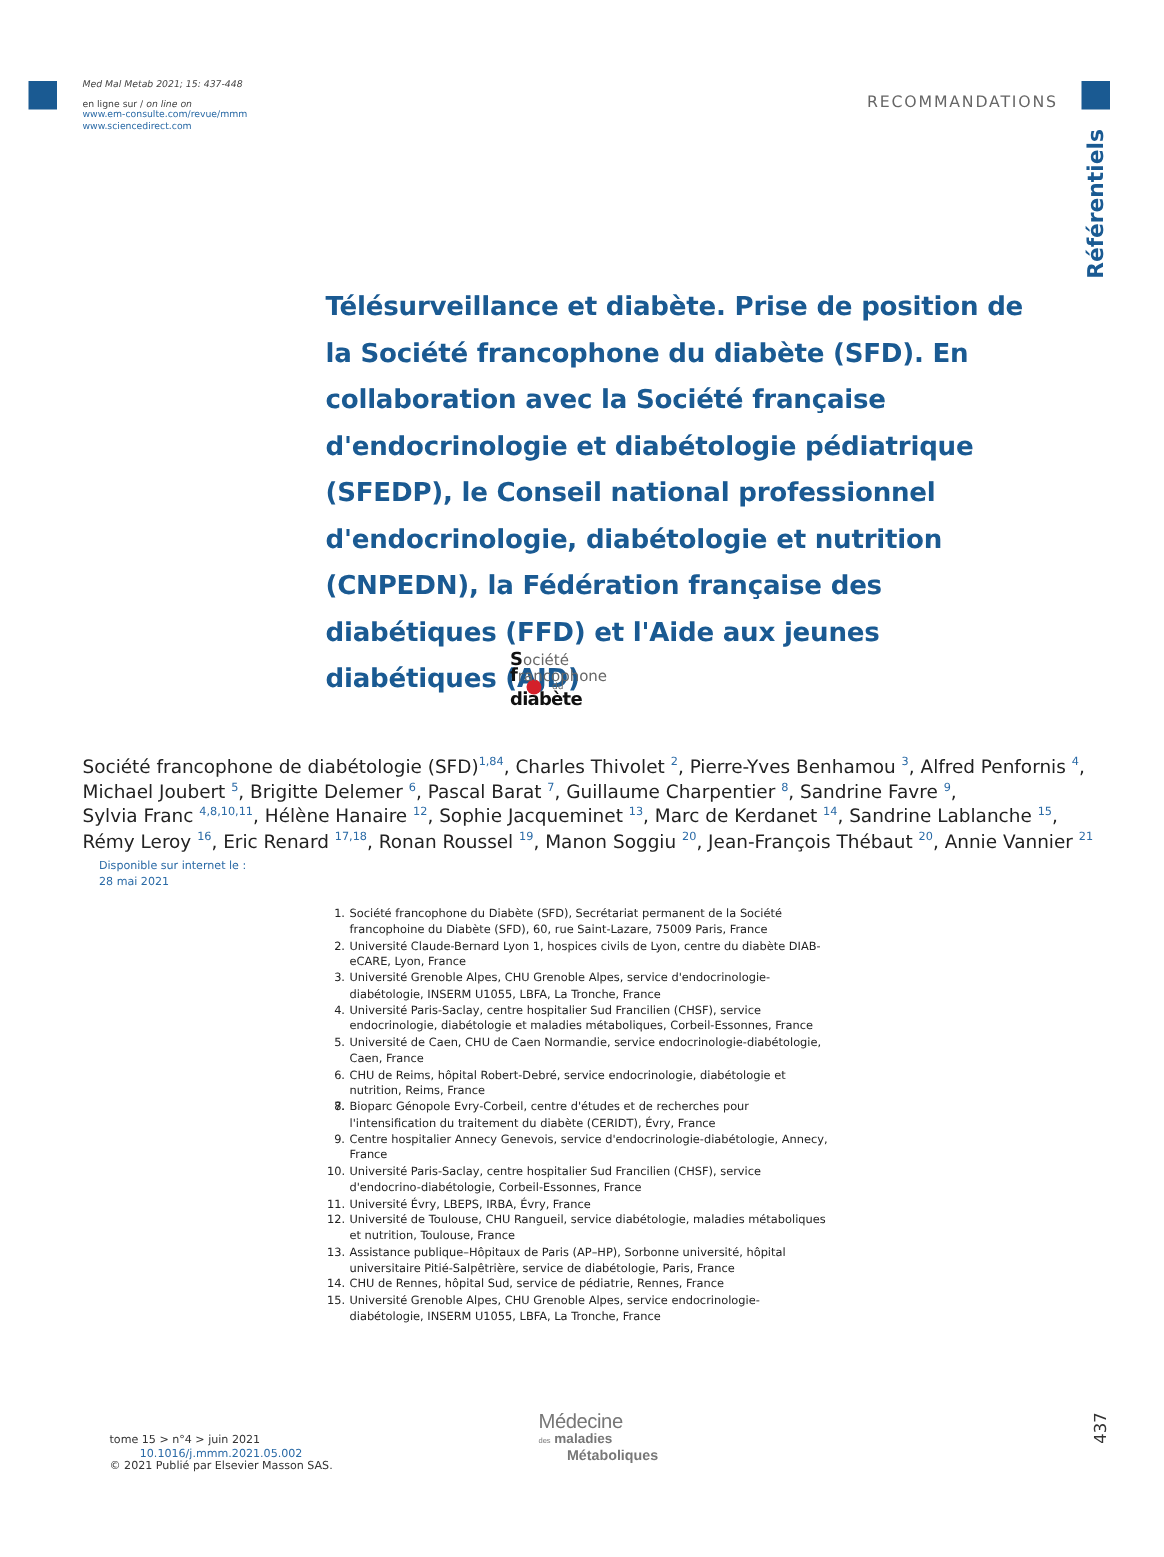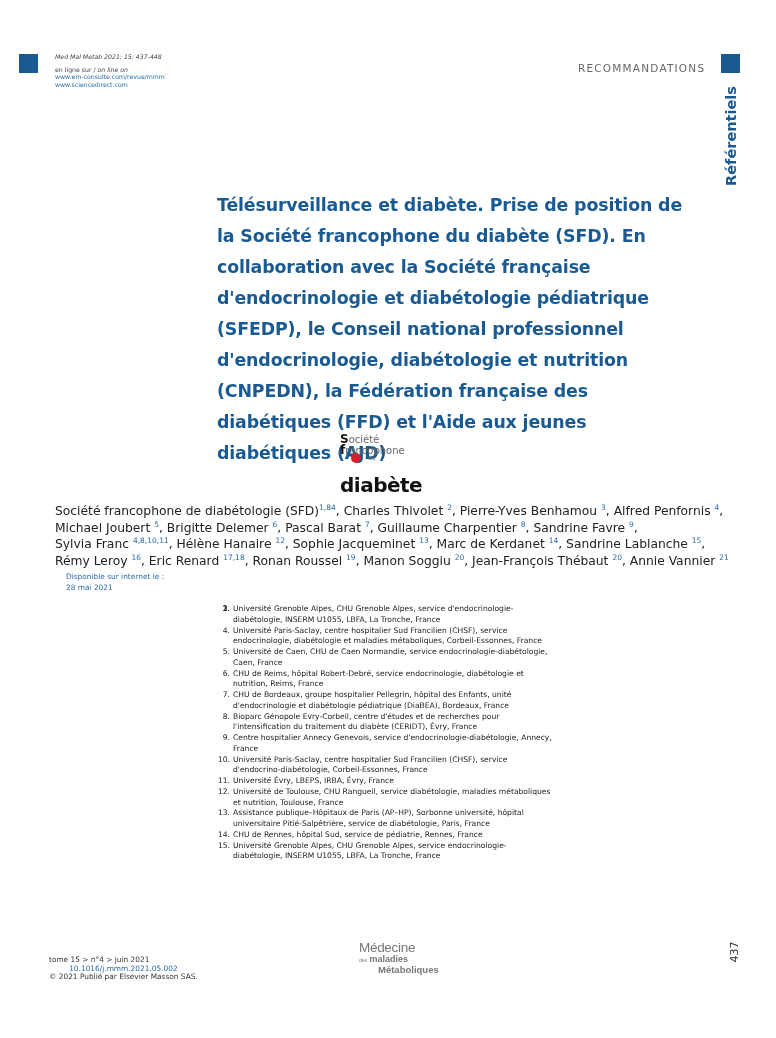--- a/index.html
+++ b/index.html
@@ -15,29 +15,29 @@
   .section-label { position: absolute; left: 578px; top: 62px; font-size: 10.5px; letter-spacing: 1.2px; color: #666; }
   .side-label { position: absolute; left: 720px; top: 88px; width: 22px; height: 96px; }
   .side-label span { position: absolute; left: 50%; top: 50%; transform: translate(-50%,-50%) rotate(-90deg); white-space: nowrap; font-weight: bold; font-size: 14.5px; color: #1a5a92; }
   .title { position: absolute; left: 217px; top: 190px; width: 480px; font-family: "DejaVu Sans", sans-serif; font-weight: bold; font-size: 17.4px; line-height: 31px; color: #1a5a92; letter-spacing: -0.15px; }
   .logo { position: absolute; left: 340px; top: 432px; width: 80px; height: 48px; font-family: "DejaVu Sans", sans-serif; }
   .logo .l1 { position: absolute; left: 0; top: 0; font-size: 10px; color: #666; }
   .logo .l1 b { color: #111; font-size: 12px; }
   .logo .l2 { position: absolute; left: 0; top: 11px; font-size: 10px; color: #666; }
   .logo .l2 b { color: #111; font-size: 12px; }
   .logo .l3 { position: absolute; left: 28px; top: 22px; font-size: 6px; color: #666; }
-  .logo .l4 { position: absolute; left: 0; top: 27px; font-size: 20px; color: #111; font-weight: bold; letter-spacing: -0.5px; margin-top: 14px; }
+  .logo .l4 { position: absolute; left: 0; top: 27px; font-size: 12px; color: #111; font-weight: bold; letter-spacing: -0.5px; }
   .logo .dot { position: absolute; left: 11px; top: 21px; width: 10px; height: 10px; border-radius: 50%; background: #d4202a; }
   .authors { position: absolute; left: 55px; top: 503px; width: 700px; font-size: 12.3px; line-height: 16.6px; color: #222; }
   .authors sup { font-size: 7.5px; color: #2a6aa6; vertical-align: 5px; line-height: 0; }
   .avail { position: absolute; left: 55px; top: 572px; font-size: 7.4px; line-height: 10.5px; color: #2a6aa6; margin-left: 11px; }
   .affils { position: absolute; left: 216px; top: 604px; width: 340px; margin: 0; padding: 0; list-style: none; font-size: 7.6px; line-height: 10.75px; color: #222; }
   .affils li { position: relative; padding-left: 17px; }
   .affils li .num { position: absolute; left: 0; top: 0; width: 14px; text-align: right; }
-  .footer { position: absolute; left: 49px; top: 956px; font-size: 7.4px; line-height: 8.6px; color: #333; }
+  .footer { position: absolute; left: 73px; top: 956px; font-size: 7.4px; line-height: 8.6px; color: #333; }
   .footer .doi { color: #2a6aa6; text-align: center; }
   .mmm { position: absolute; left: 359px; top: 941px; font-family: "Liberation Sans", sans-serif; color: #777; }
   .mmm .a { font-size: 13.5px; line-height: 13px; letter-spacing: -0.3px; }
   .mmm .b { font-size: 9px; line-height: 10px; font-weight: bold; }
   .mmm .b small { font-size: 5px; font-weight: normal; }
   .mmm .c { font-size: 9.5px; line-height: 10px; font-weight: bold; padding-left: 19px; }
   .pagenum { position: absolute; left: 727px; top: 937px; width: 14px; height: 30px; }
   .pagenum span { position: absolute; left: 50%; top: 50%; transform: translate(-50%,-50%) rotate(-90deg); font-size: 11px; color: #333; }
 </style>
 </head>
@@ -75,27 +75,27 @@
   <span><span>Sylvia Franc</span> <sup>4,8,10,11</sup></span>, <span><span>Hélène Hanaire</span> <sup>12</sup></span>, <span><span>Sophie Jacqueminet</span> <sup>13</sup></span>, <span><span>Marc de Kerdanet</span> <sup>14</sup></span>, <span><span>Sandrine Lablanche</span> <sup>15</sup></span>,<br>
   <span><span>Rémy Leroy</span> <sup>16</sup></span>, <span><span>Eric Renard</span> <sup>17,18</sup></span>, <span><span>Ronan Roussel</span> <sup>19</sup></span>, <span><span>Manon Soggiu</span> <sup>20</sup></span>, <span><span>Jean-François Thébaut</span> <sup>20</sup></span>, <span><span>Annie Vannier</span> <sup>21</sup></span>
 </div>
 
 <div class="avail">
   <div>Disponible sur internet le :</div>
   <div>28 mai 2021</div>
 </div>
 
 <ul class="affils">
-  <li><span class="num">1.</span></li>
-  <li><span class="num">2.</span></li>
+  <li><span class="num">1.</span><span>Société francophone du Diabète (SFD), Secrétariat permanent de la Société francophoine du Diabète (SFD), 60, rue Saint-Lazare, 75009 Paris, France</span></li>
+  <li><span class="num">2.</span><span>Université Claude-Bernard Lyon 1, hospices civils de Lyon, centre du diabète DIAB-eCARE, Lyon, France</span></li>
   <li><span class="num">3.</span><span>Université Grenoble Alpes, CHU Grenoble Alpes, service d'endocrinologie-diabétologie, INSERM U1055, LBFA, La Tronche, France</span></li>
   <li><span class="num">4.</span><span>Université Paris-Saclay, centre hospitalier Sud Francilien (CHSF), service endocrinologie, diabétologie et maladies métaboliques, Corbeil-Essonnes, France</span></li>
   <li><span class="num">5.</span><span>Université de Caen, CHU de Caen Normandie, service endocrinologie-diabétologie, Caen, France</span></li>
   <li><span class="num">6.</span><span>CHU de Reims, hôpital Robert-Debré, service endocrinologie, diabétologie et nutrition, Reims, France</span></li>
-  <li><span class="num">7.</span><span>CHU de Bordeaux, groupe hospitalier Pellegrin, hôpital des Enfants, unité d'endocrinologie et diabétologie pédiatrique (DiaBEA), Bordeaux, France</span></li>
+  <li><span class="num">7.</span></li>
   <li><span class="num">8.</span><span>Bioparc Génopole Evry-Corbeil, centre d'études et de recherches pour l'intensification du traitement du diabète (CERIDT), Évry, France</span></li>
   <li><span class="num">9.</span><span>Centre hospitalier Annecy Genevois, service d'endocrinologie-diabétologie, Annecy, France</span></li>
   <li><span class="num">10.</span><span>Université Paris-Saclay, centre hospitalier Sud Francilien (CHSF), service d'endocrino-diabétologie, Corbeil-Essonnes, France</span></li>
   <li><span class="num">11.</span><span>Université Évry, LBEPS, IRBA, Évry, France</span></li>
   <li><span class="num">12.</span><span>Université de Toulouse, CHU Rangueil, service diabétologie, maladies métaboliques et nutrition, Toulouse, France</span></li>
   <li><span class="num">13.</span><span>Assistance publique–Hôpitaux de Paris (AP–HP), Sorbonne université, hôpital universitaire Pitié-Salpêtrière, service de diabétologie, Paris, France</span></li>
   <li><span class="num">14.</span><span>CHU de Rennes, hôpital Sud, service de pédiatrie, Rennes, France</span></li>
   <li><span class="num">15.</span><span>Université Grenoble Alpes, CHU Grenoble Alpes, service endocrinologie-diabétologie, INSERM U1055, LBFA, La Tronche, France</span></li>
 </ul>
 

